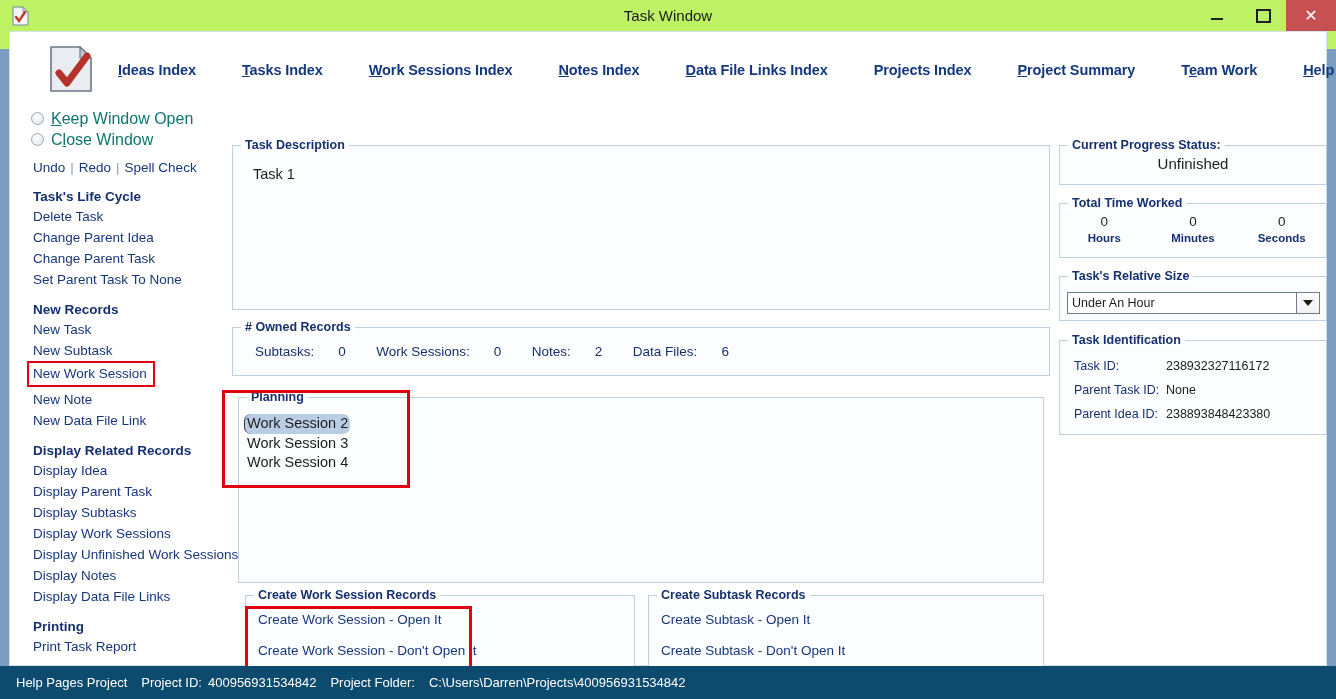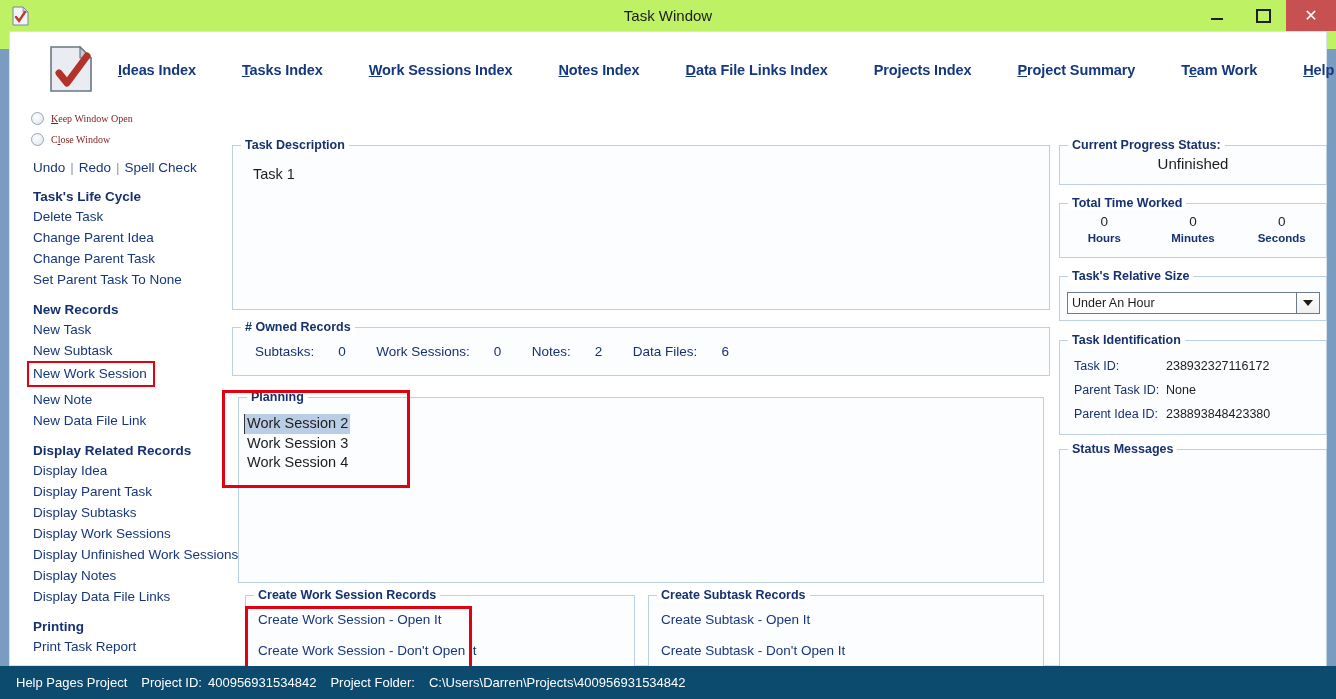--- a/index.html
+++ b/index.html
@@ -119,21 +119,21 @@
     cursor: pointer;
   }
   .radio-dot {
     width: 11px; height: 11px;
     border-radius: 50%;
     border: 1px solid #9aa7b4;
     background: radial-gradient(circle at 40% 35%, #ffffff 0%, #e6ebf0 70%, #d3dae1 100%);
     margin-right: 7px;
     flex: 0 0 auto;
   }
-  .radio-label { color: #7f1d1d; font-size: 10px; white-space: nowrap; font-family: Liberation Serif, serif; }
+  .radio-label { color: #0f766e; font-size: 16px; white-space: nowrap; }
 
   .undo-row {
     margin-top: 10px;
     margin-left: 11px;
     color: #17377c;
     font-size: 13.5px;
     display: flex;
     align-items: center;
   }
   .undo-row span { cursor: pointer; }
@@ -221,20 +221,21 @@
     color: #1d1d1d;
     line-height: 19.5px;
     padding: 0 2px;
     display: inline-block;
     cursor: text;
   }
   .plan-item.selected {
     background: #b9cee4;
     border-left: 1px solid #333;
     margin-left: -1px;
+    border-radius: 7px;
   }
   .plan-row { height: 19.5px; }
   .red-box-planning {
     position: absolute;
     left: 212px; top: 358px;
     width: 188px; height: 98px;
     border: 3px solid #e3000f;
     box-sizing: border-box;
     pointer-events: none;
   }
@@ -545,24 +546,20 @@
       <div class="ident-row" style="top:42px;">
         <span class="ident-label">Parent Task ID:</span>
         <span class="ident-val">None</span>
       </div>
       <div class="ident-row" style="top:66px;">
         <span class="ident-label">Parent Idea ID:</span>
         <span class="ident-val">238893848423380</span>
       </div>
     </div>
 
-    <div class="fs" id="fs-status">
-      <div class="fs-legend">Status Messages</div>
-      <div style="position:absolute;left:8px;top:14px;font-size:12.5px;color:#1d1d1d;"></div>
-    </div>
 
   </div>
 
   <div class="statusbar">
     <span class="sb-item first">Help Pages Project</span>
     <span class="sb-item">Project ID:</span>
     <span class="sb-item" style="margin-left:6px;">400956931534842</span>
     <span class="sb-item">Project Folder:</span>
     <span class="sb-item" style="">C:\Users\Darren\Projects\400956931534842</span>
   </div>

